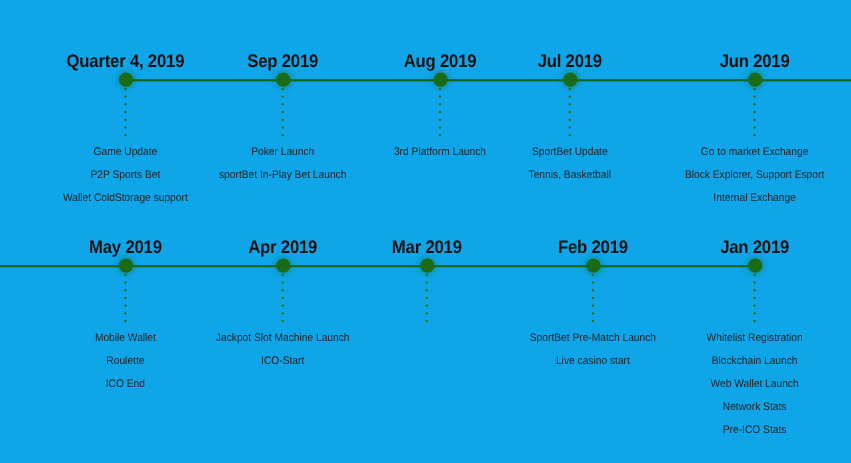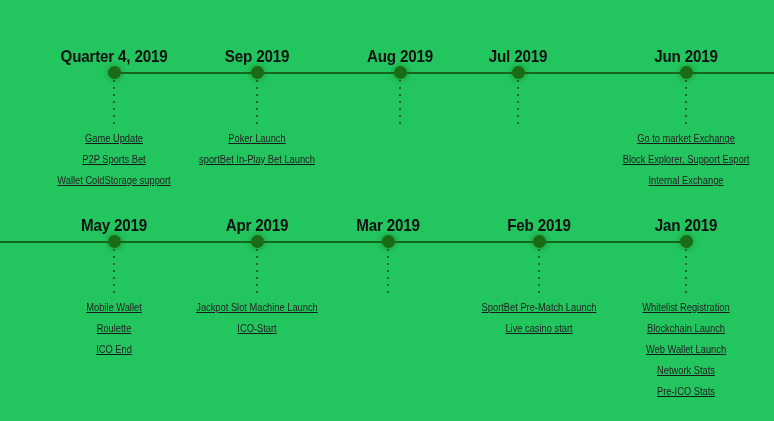--- a/index.html
+++ b/index.html
@@ -12,21 +12,21 @@
     height: 421px;
     overflow: hidden;
     font-family: "Liberation Sans", sans-serif;
     color: #1a1a1a;
   }
 
   .timeline-board {
     position: relative;
     width: 774px;
     height: 421px;
-    background: #22c55e;
+    background: #0ea5e9;
   }
 
   
   .axis-line {
     position: absolute;
     height: 2px;
     background: #16661a;
   }
   .axis-line.top    { left: 114px; width: 660px; top: 72px; }
   .axis-line.bottom { left: 0px;   width: 687px; top: 241px; }
@@ -67,21 +67,20 @@
     left: 50%;
     width: 2px;
     height: 44px;
     margin-left: -1px;
     background-image: linear-gradient(to bottom, #1a6b16 2px, rgba(255,255,255,0) 2px);
     background-size: 2px 7px;
     background-repeat: repeat-y;
   }
   .milestone .items {
     margin-top: 4px;
-    text-decoration: underline;
   }
   .milestone .item {
     font-size: 10px;
     line-height: 21px;
     color: #222222;
     white-space: nowrap;
     transform: scaleX(0.93);
   }
 
   
@@ -119,27 +118,34 @@
           <div class="item">Poker Launch</div>
           <div class="item">sportBet In-Play Bet Launch</div>
         </div>
       </div>
       <div class="milestone" style="left: 400px;">
         <div class="period">Aug 2019</div>
         <div class="node-row">
           <div class="node"></div>
         </div>
         <div class="connector"></div>
+        <div class="items">
+          <div class="item">3rd Platform Launch</div>
+        </div>
       </div>
       <div class="milestone" style="left: 518px;">
         <div class="period">Jul 2019</div>
         <div class="node-row">
           <div class="node"></div>
         </div>
         <div class="connector"></div>
+        <div class="items">
+          <div class="item">SportBet Update</div>
+          <div class="item">Tennis, Basketball</div>
+        </div>
       </div>
       <div class="milestone" style="left: 686px;">
         <div class="period">Jun 2019</div>
         <div class="node-row">
           <div class="node"></div>
         </div>
         <div class="connector"></div>
         <div class="items">
           <div class="item">Go to market Exchange</div>
           <div class="item">Block Explorer, Support Esport</div>

